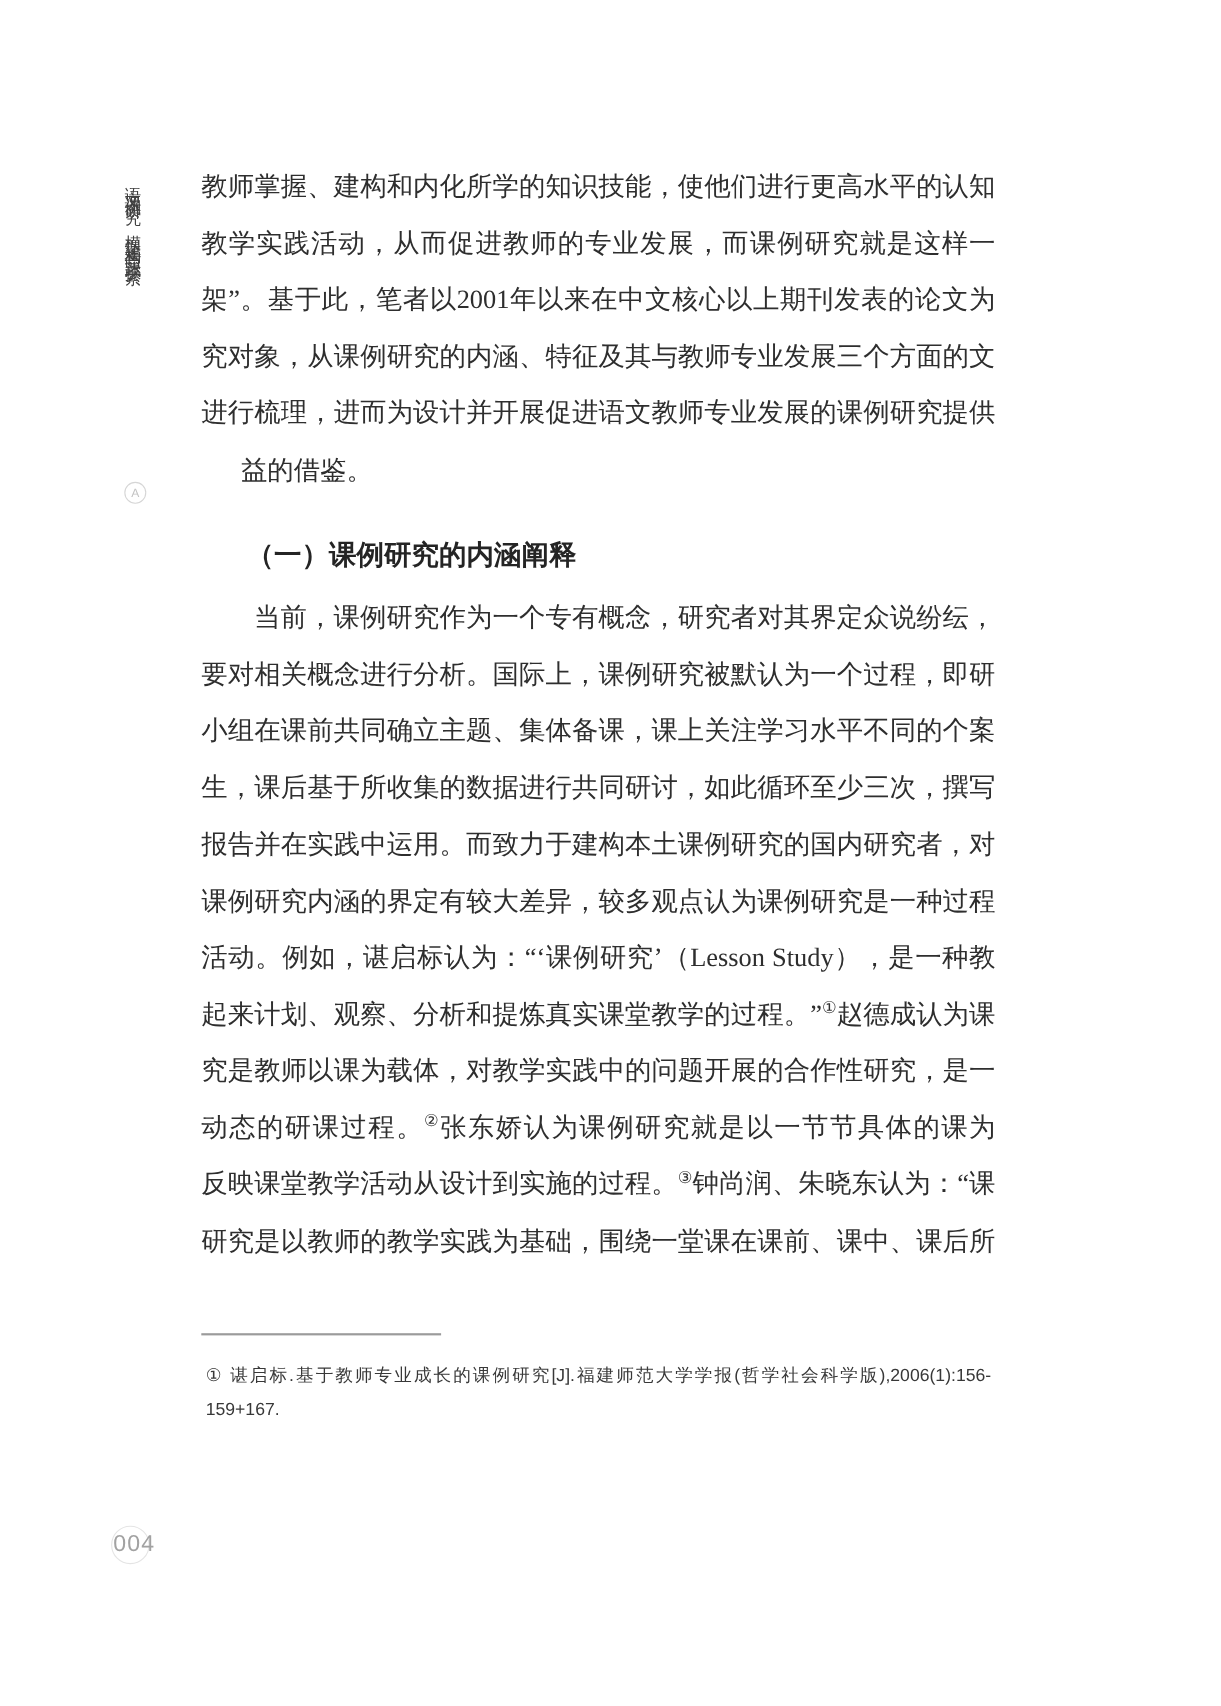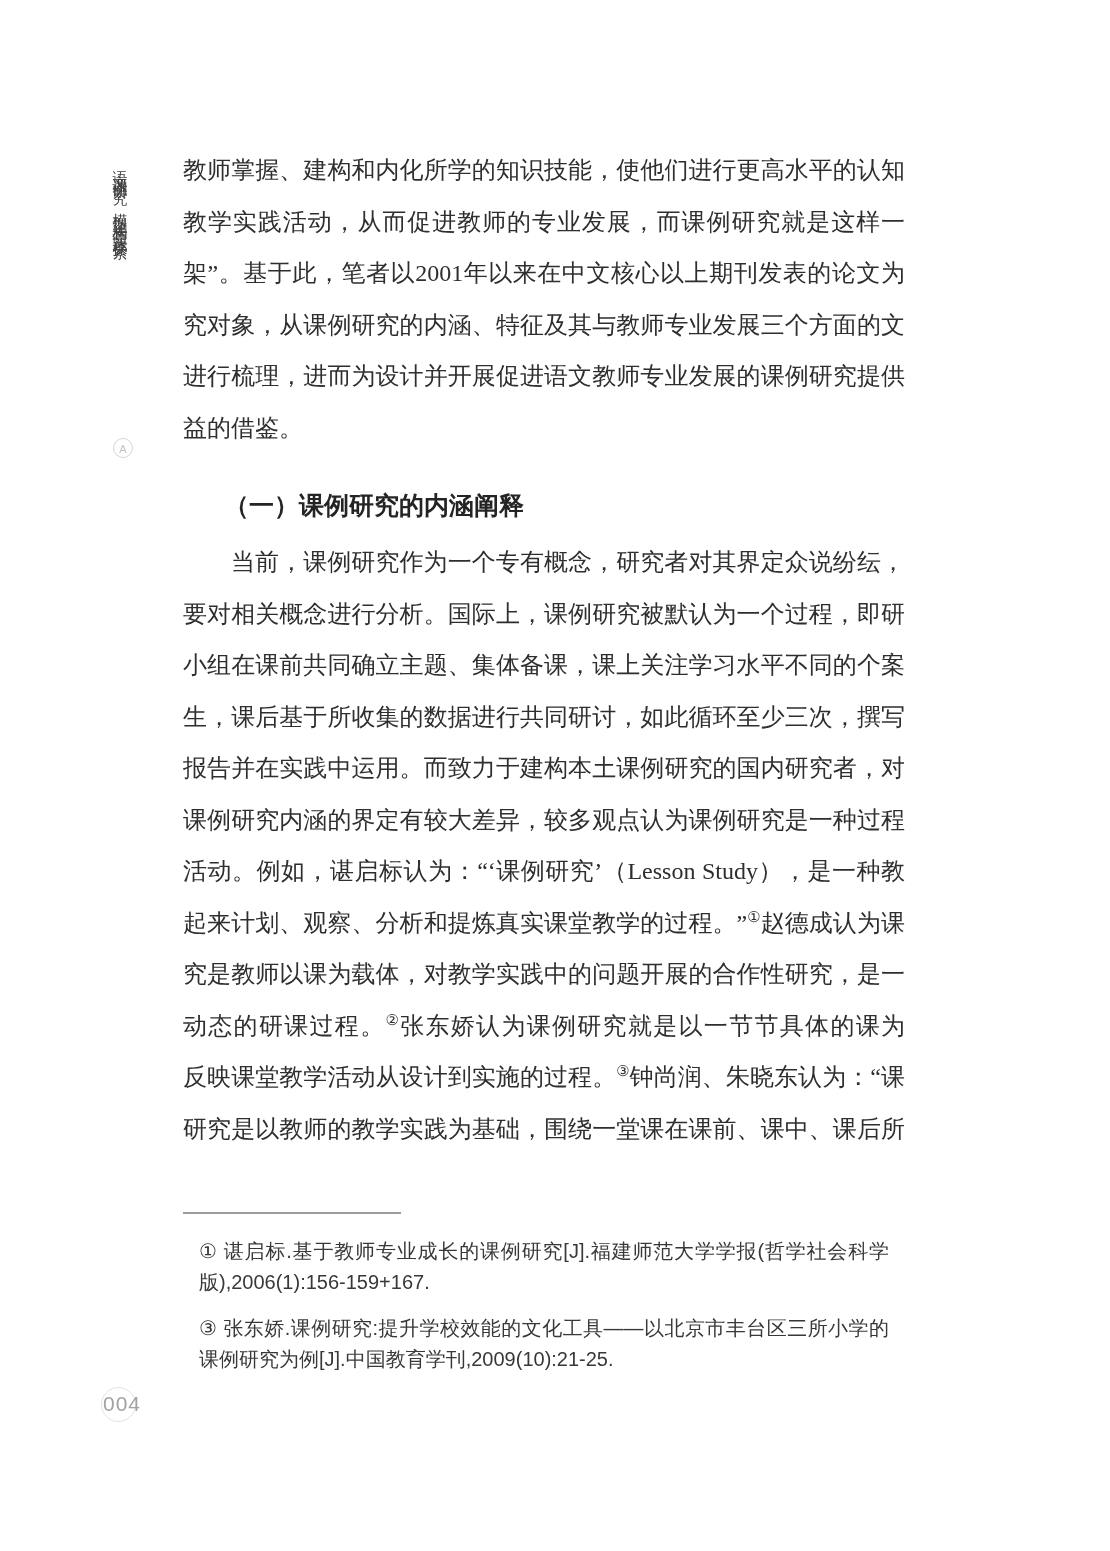--- a/index.html
+++ b/index.html
@@ -31,37 +31,37 @@
   
   .para{position:absolute;left:183px;width:722px;color:#2e2e2e;}
   .para1{top:145px;}
   .para2{top:537px;}
   .tline{
     height:51.5px;line-height:51.5px;
     font-size:24px;
     text-align:justify;text-align-last:justify;
     overflow:hidden;white-space:normal;
   }
-  .para1 .tline:last-child{text-align-last:left;}
+  .para1 .tline:last-child{text-align-last:left;margin-left:36px;}
   .para2 .tline:first-child{padding-left:48px;}
   .tline sup{font-size:0.62em;vertical-align:super;line-height:0;}
 
   .heading{
     position:absolute;left:224px;top:486px;margin:0;
     font-family:"Liberation Sans", sans-serif;
     font-size:25px;font-weight:700;color:#242424;
     line-height:38px;
   }
 
   
   .footnotes{position:absolute;left:183px;top:1206px;width:722px;}
   .fn-rule{width:218px;height:2px;background:#9b9b9b;margin:6px 0 22px 0;}
   .fn-item{
-    margin:16px;font-family:"Liberation Sans", sans-serif;
-    font-size:20px;line-height:30.5px;color:#383838;
+    margin:4px;font-family:"Liberation Sans", sans-serif;
+    font-size:16px;line-height:30.5px;color:#383838;
     text-align:justify;
   }
   .fn-marker{margin-right:6px;}
 
   
   .pagenum{
     position:absolute;left:103px;top:1389px;
     width:48px;height:30px;
     font-family:"Liberation Sans", sans-serif;
     font-size:21px;line-height:30px;color:#a2a2a2;
@@ -105,21 +105,20 @@
       <div class="tline">究是教师以课为载体，对教学实践中的问题开展的合作性研究，是一种</div>
       <div class="tline">动态的研课过程。<sup>②</sup>张东娇认为课例研究就是以一节节具体的课为例，</div>
       <div class="tline">反映课堂教学活动从设计到实施的过程。<sup>③</sup>钟尚润、朱晓东认为：“课例</div>
       <div class="tline">研究是以教师的教学实践为基础，围绕一堂课在课前、课中、课后所进行</div>
     </div>
 
   <div class="footnotes">
     <div class="fn-rule"></div>
     <div>
         <p class="fn-item"><span class="fn-marker">①</span>谌启标.基于教师专业成长的课例研究[J].福建师范大学学报(哲学社会科学版),2006(1):156-159+167.</p>
-        <p class="fn-item"><span class="fn-marker">③</span>张东娇.课例研究:提升学校效能的文化工具——以北京市丰台区三所小学的课例研究为例[J].中国教育学刊,2009(10):21-25.</p>
       </div>
   </div>
 
   <div class="pagenum">
     <span class="pagenum-circle"></span>
     <span class="pagenum-text">004</span>
   </div>
 
 </div>
 

